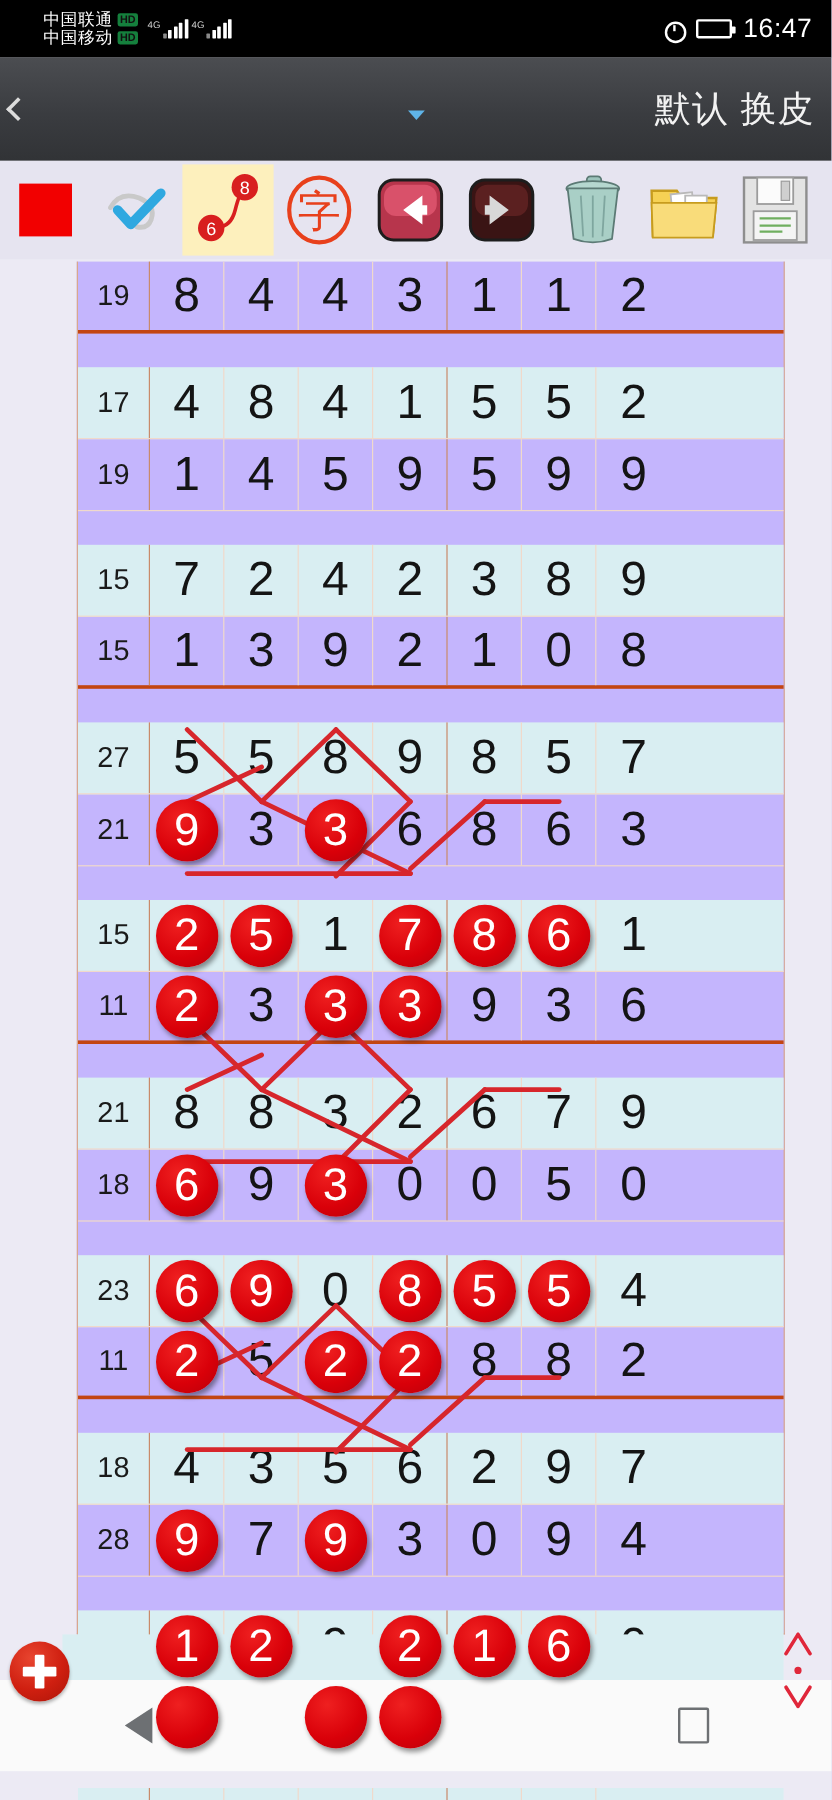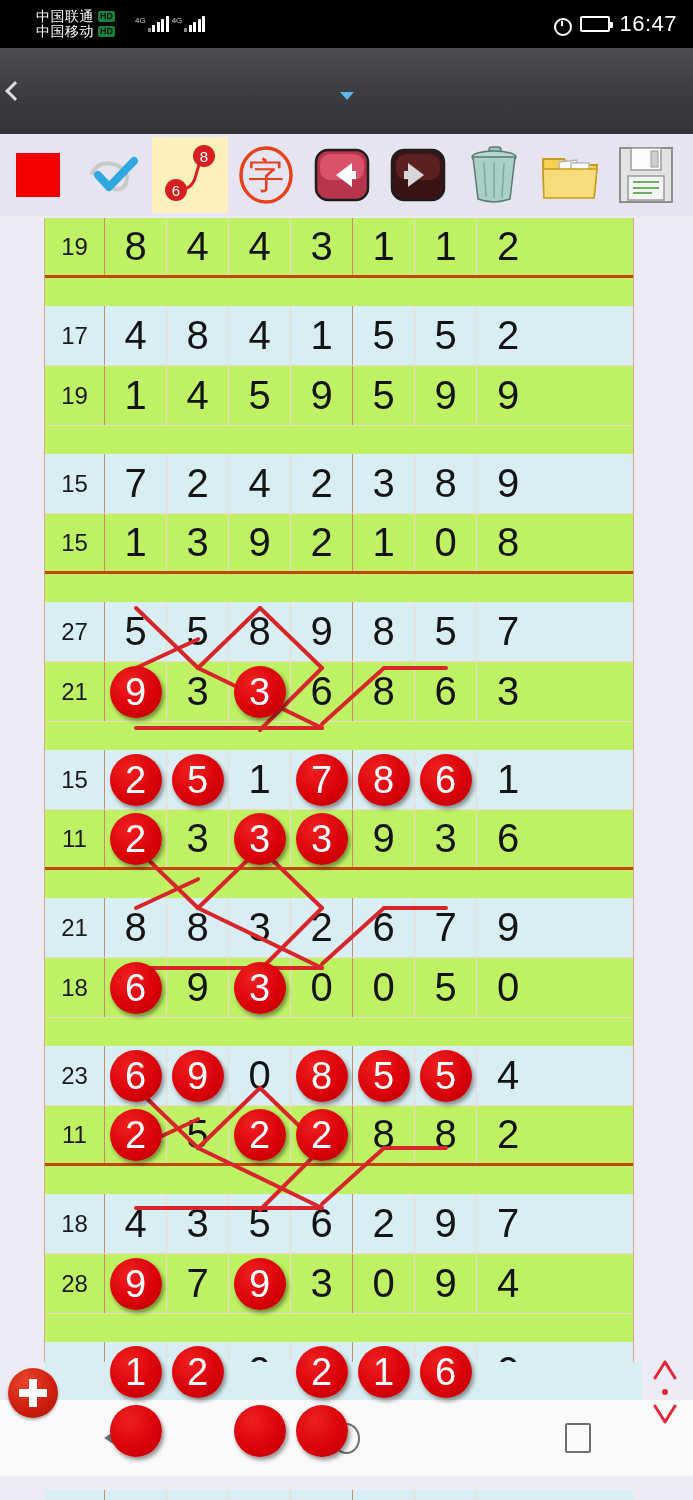--- a/index.html
+++ b/index.html
@@ -22,21 +22,21 @@
     display: flex; flex-direction: column; justify-content: center;
     line-height: 1.08;
   }
   .carrier-row { display: flex; align-items: center; gap: 4px; }
   .carrier-name { font-size: 14px; color: #fff; letter-spacing: .5px; }
   .hd-badge {
     font-size: 9px; font-weight: bold; color: #111; background: #15803d;
     border-radius: 2px; padding: 0 2px; line-height: 11px; height: 11px;
     display: inline-block;
   }
-  .signals { display: flex; align-items: flex-end; gap: 3px; margin-left: 20px; }
+  .signals { display: flex; align-items: flex-end; gap: 3px; margin-left: 8px; }
   .sigblock { display: flex; align-items: flex-end; gap: 1px; }
   .sig-g { font-size: 8px; color: #cfcfcf; margin-right: 1px; align-self: flex-start; }
   .bars { display: flex; align-items: flex-end; gap: 1.5px; height: 16px; }
   .bars i { display: block; width: 3px; background: #fff; border-radius: .5px; }
   .bars i:nth-child(1) { height: 4px; background: #8a8a8a; }
   .bars i:nth-child(2) { height: 7px; }
   .bars i:nth-child(3) { height: 10px; }
   .bars i:nth-child(4) { height: 13px; }
   .bars i:nth-child(5) { height: 16px; }
   .status-right {
@@ -91,23 +91,23 @@
   .tb-btn {
     width: 76px; height: 76px; display: flex; align-items: center; justify-content: center;
     position: relative; flex: none;
   }
   .tb-swatch { width: 44px; height: 44px; background: #f20000; }
   .tb-hl { background: #fdf0bd; }
   .tb-ico { width: 64px; height: 64px; }
 
   
   .gridwrap {
-    position: absolute; left: 44px; top: 218px;
+    position: absolute; left: 64px; top: 218px;
     width: 590px; height: 1144px;
-    background: #bef264;
+    background: #c4b5fd;
     border: 1px solid #d9a78c;
     border-top: none;
   }
   .grow {
     display: flex; height: 60px; width: 100%;
     border-bottom: 1px solid #f0d9cb;
   }
   .grow.alt { background: #d9eef2; margin-top: 28px; }
   .grow.sec-end { border-bottom: 3px solid #c34512; }
   .gcell {
@@ -219,20 +219,21 @@
     </div>
   </div>
 
   <div class="titlebar">
     <div class="nav-left">
       <span class="chev-back"></span>
     </div>
     <div class="title-center">
       <span class="title-caret"></span>
     </div>
+    <div class="nav-right">默认 换皮</div>
   </div>
 
   <div class="toolbar">
 
     <div class="tb-btn">
       <span class="tb-swatch"></span>
     </div>
 
     <div class="tb-btn">
       <svg class="tb-ico" viewBox="0 0 64 64">

